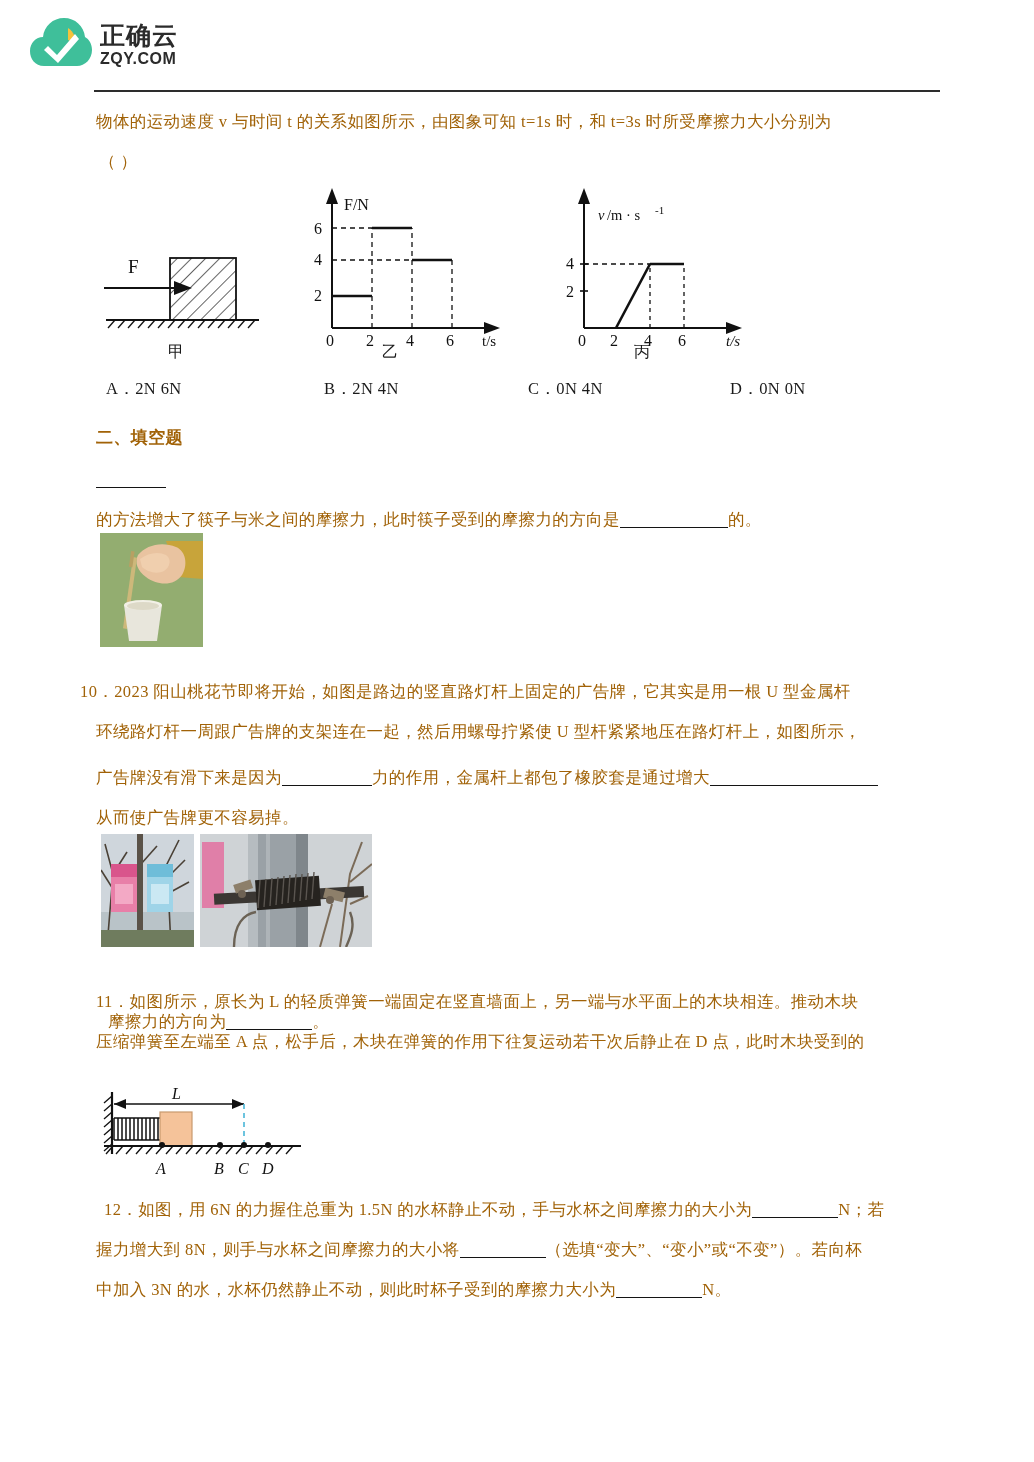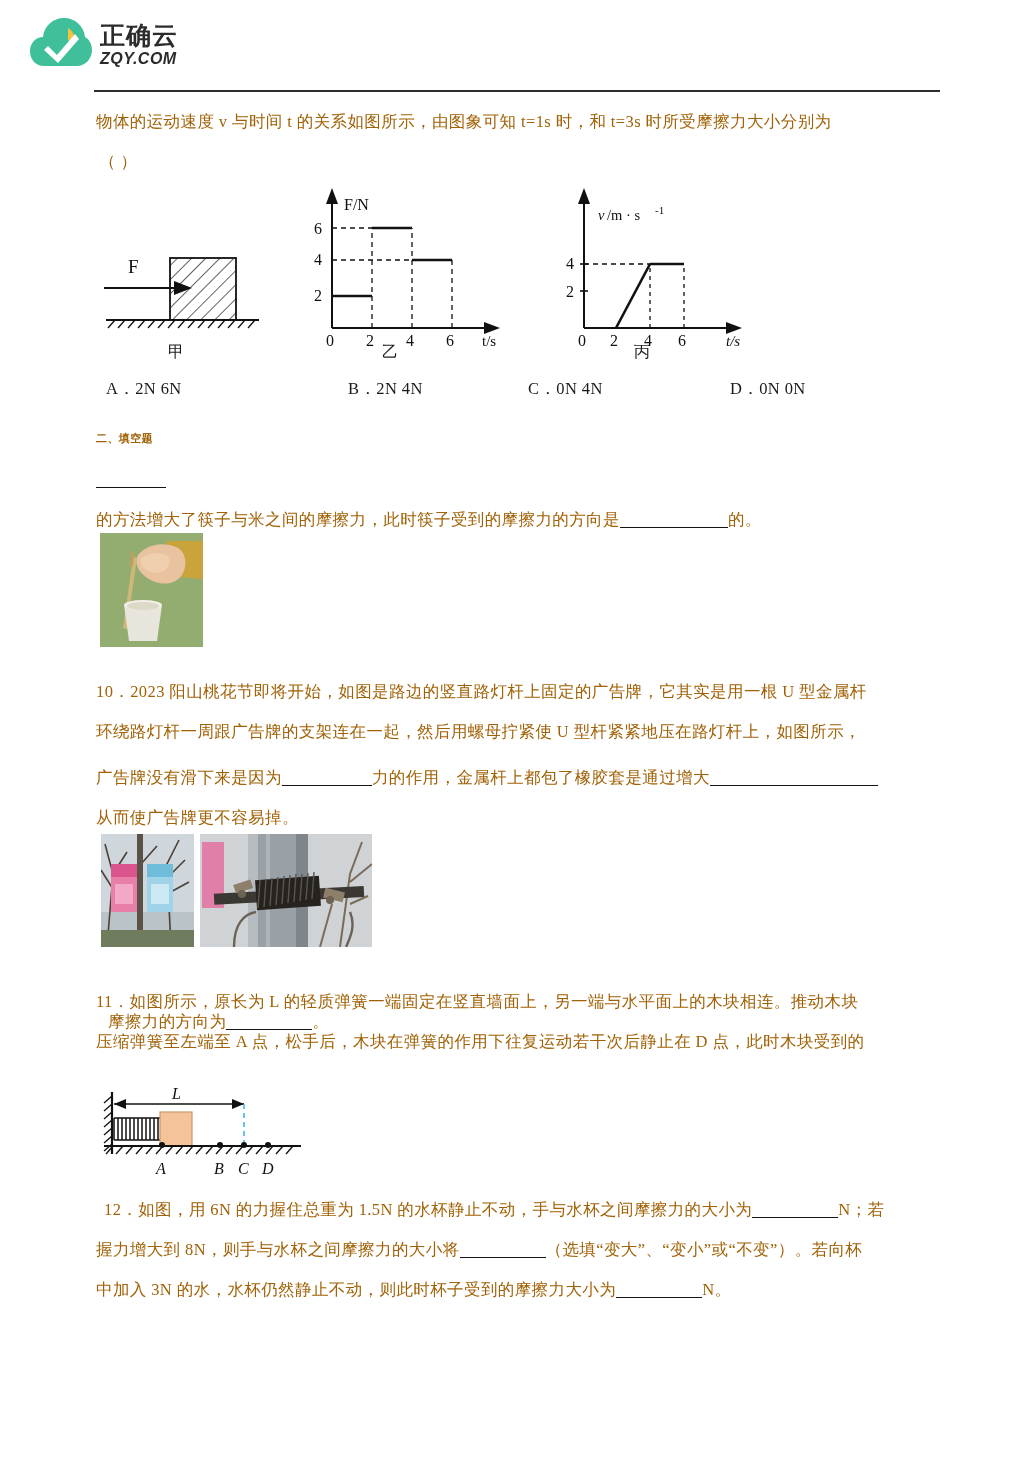--- a/index.html
+++ b/index.html
@@ -12,32 +12,32 @@
     position:relative;
     overflow:hidden;
   }
 
   
   .header { position:absolute; left:0; top:0; width:1034px; height:92px; }
   .logo-wrap { position:absolute; left:30px; top:16px; display:flex; align-items:center; }
   .logo-mark { width:62px; height:58px; position:relative; }
   .logo-text { margin-left:8px; display:flex; flex-direction:column; line-height:1; }
   .logo-cn { font-family:"Liberation Sans","DejaVu Sans",sans-serif; font-size:25px; font-weight:700; color:#2b2b2b; letter-spacing:1px; }
-  .logo-en { font-family:"Liberation Sans","DejaVu Sans",sans-serif; font-size:16px; font-weight:700; color:#2b2b2b; letter-spacing:0.5px; margin-top:3px;font-style:italic; }
+  .logo-en { font-family:"Liberation Sans","DejaVu Sans",sans-serif; font-size:16px; font-weight:700; color:#2b2b2b; letter-spacing:0.5px; margin-top:3px; }
   .header-rule { position:absolute; left:94px; top:90px; width:846px; height:2px; background:#2d2d2d; }
   .para {
     position:absolute;
     font-size:16.5px;
     line-height:40px;
     letter-spacing:0.4px;
     white-space:nowrap;
     color:#a16207;
   }
   .blank { display:inline-block; border-bottom:1.4px solid #141414; vertical-align:-3px; }
-  .sec-title { font-family:"Liberation Sans","DejaVu Sans",sans-serif; font-weight:700; font-size:11px; }
+  .sec-title { font-family:"Liberation Sans","DejaVu Sans",sans-serif; font-weight:700; font-size:17px; }
 
   
   .fig-row { position:absolute; left:0; top:178px; width:1034px; height:190px; }
   .fig-cap { position:absolute; font-size:16px; font-family:"Liberation Serif",serif; }
 
   svg { display:block; }
 
   
   .photo { position:absolute; border:0; }
 
@@ -163,21 +163,21 @@
 
       <line x1="58" y1="142" x2="92" y2="78" stroke="#111" stroke-width="2.6"></line>
       <line x1="92" y1="78" x2="126" y2="78" stroke="#111" stroke-width="2.6"></line>
     </svg>
   </div>
   <div class="fig-cap" style="left:634px; top:164px;">丙</div>
 
 </div>
 
 <div class="choices" style="left:98px;  top:378px;margin-left:8px;">A．2N 6N</div>
-<div class="choices" style="left:324px; top:378px;margin-left:24px;">B．2N 4N</div>
+<div class="choices" style="left:324px; top:378px;">B．2N 4N</div>
 <div class="choices" style="left:528px; top:378px;">C．0N 4N</div>
 <div class="choices" style="left:730px; top:378px;">D．0N 0N</div>
 
 <div class="para sec-title" style="left:96px; top:418px;">二、填空题</div>
 
 <div class="para" style="left:96px; top:460px;">
   <span class="blank" style="width:70px;"></span>
 </div>
 <div class="para" style="left:96px; top:500px;">
   <span>的方法增大了筷子与米之间的摩擦力，此时筷子受到的摩擦力的方向是</span><span class="blank" style="width:108px;"></span><span>的。</span>
@@ -195,21 +195,21 @@
 
     <rect x="28" y="24" width="4" height="72" fill="#cdb87a" transform="rotate(8 30 60)"></rect>
     <rect x="30" y="18" width="3.5" height="16" fill="#b8a063" transform="rotate(8 31 26)"></rect>
 
     <path d="M24 72 L62 72 L57 108 L29 108 Z" fill="#e8e6dc"></path>
     <ellipse cx="43" cy="72" rx="19" ry="5" fill="#f2f0e6"></ellipse>
     <ellipse cx="43" cy="73" rx="16" ry="4" fill="#ddd9c7"></ellipse>
   </svg>
 </div>
 
-<div class="para" style="left:96px; top:672px;">10．2023 阳山桃花节即将开始，如图是路边的竖直路灯杆上固定的广告牌，它其实是用一根 U 型金属杆</div>
+<div class="para" style="left:80px; top:672px;">10．2023 阳山桃花节即将开始，如图是路边的竖直路灯杆上固定的广告牌，它其实是用一根 U 型金属杆</div>
 <div class="para" style="left:96px; top:712px;">环绕路灯杆一周跟广告牌的支架连在一起，然后用螺母拧紧使 U 型杆紧紧地压在路灯杆上，如图所示，</div>
 <div class="para" style="left:96px; top:758px;">
   <span>广告牌没有滑下来是因为</span><span class="blank" style="width:90px;"></span><span>力的作用，金属杆上都包了橡胶套是通过增大</span><span class="blank" style="width:168px;"></span>
 </div>
 <div class="para" style="left:96px; top:798px;">从而使广告牌更不容易掉。</div>
 
 <div class="photo" style="left:101px; top:834px; width:93px; height:113px;">
   <svg width="93" height="113" viewBox="0 0 93 113">
     <rect width="93" height="113" fill="#cfd6dc"></rect>
     <rect y="78" width="93" height="35" fill="#b9c3c8"></rect>

